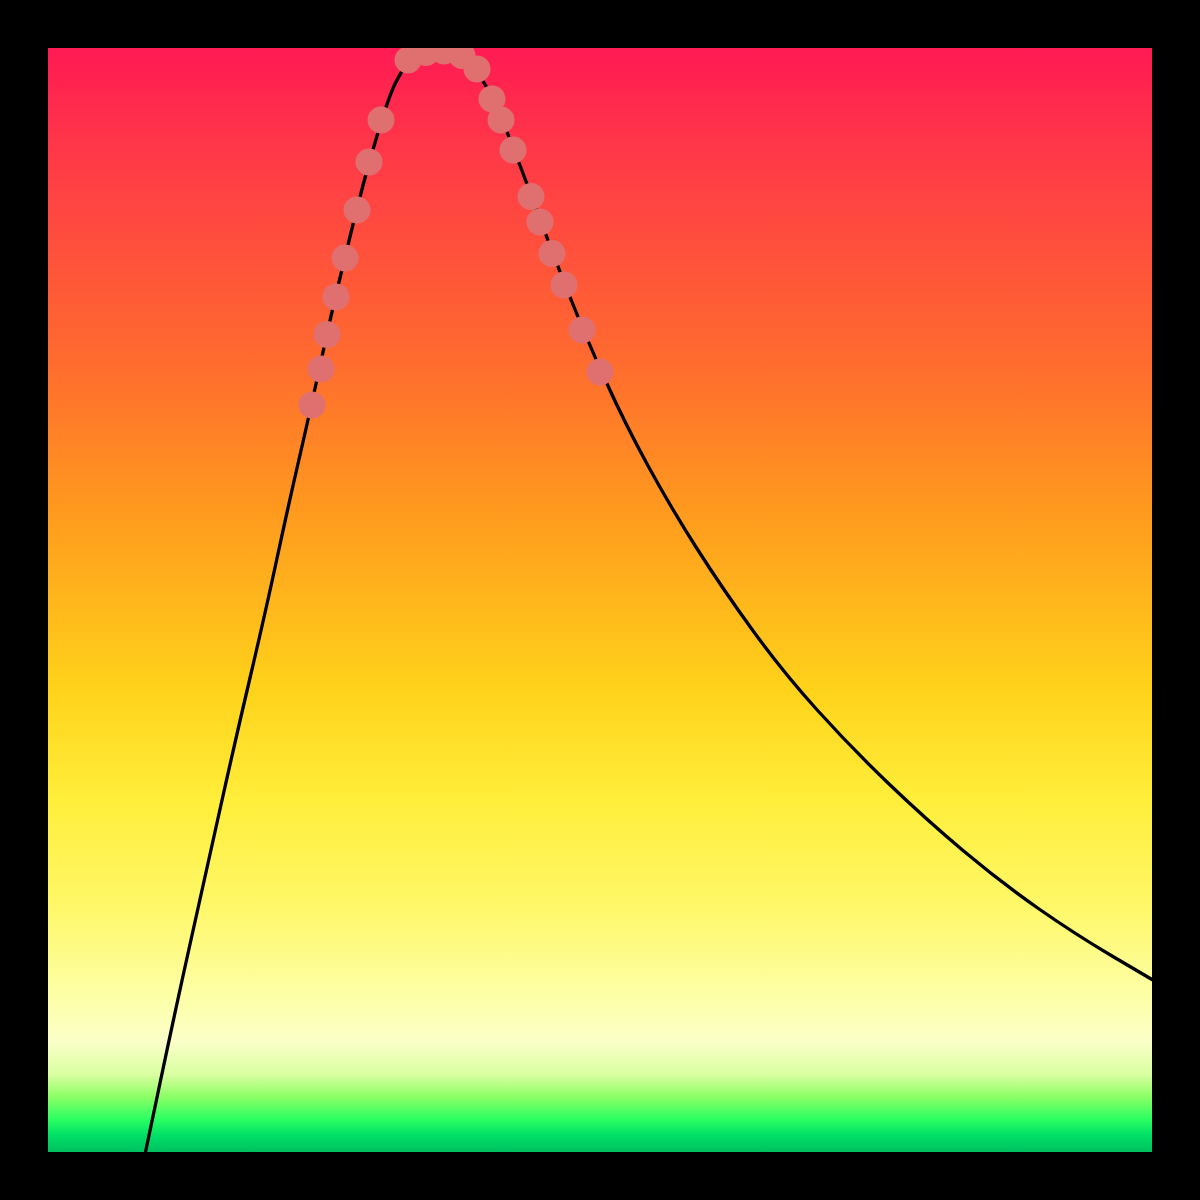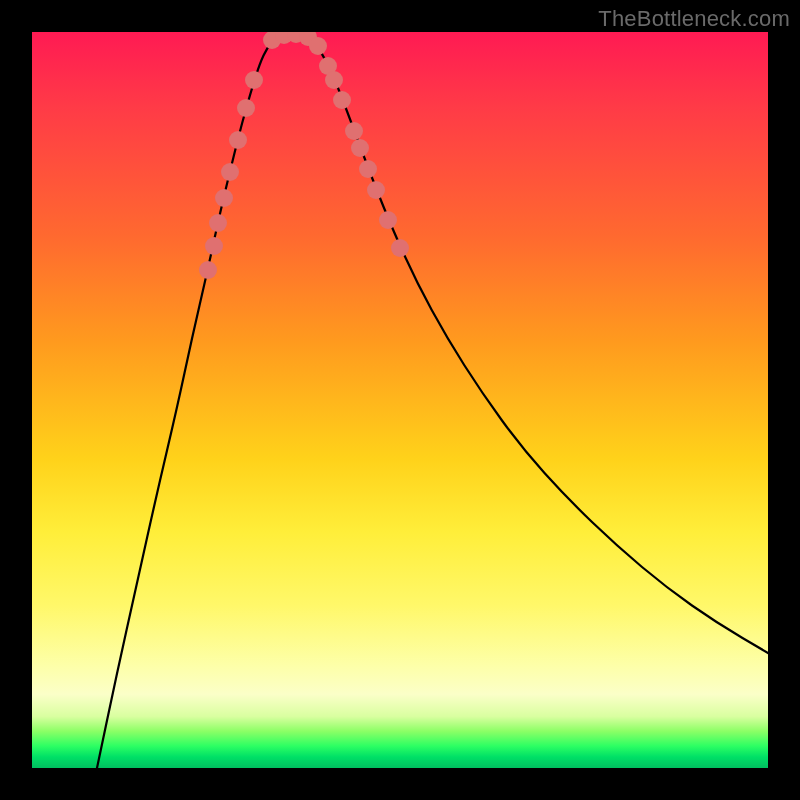--- a/index.html
+++ b/index.html
@@ -95,14 +95,13 @@
           <circle cx="322" cy="99" r="9" fill="#e07070"></circle>
           <circle cx="328" cy="116" r="9" fill="#e07070"></circle>
           <circle cx="336" cy="137" r="9" fill="#e07070"></circle>
           <circle cx="344" cy="158" r="9" fill="#e07070"></circle>
           <circle cx="356" cy="188" r="9" fill="#e07070"></circle>
           <circle cx="368" cy="216" r="9" fill="#e07070"></circle>
         </g>
     </svg>
   </div>
 
-  <div class="watermark">TheBottleneck.com</div>
 </div>
 
 </body></html>

